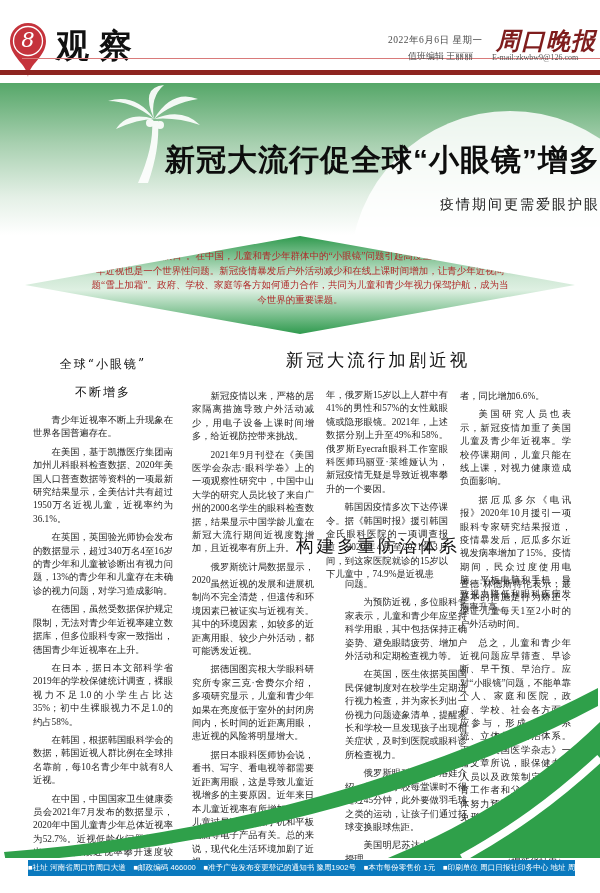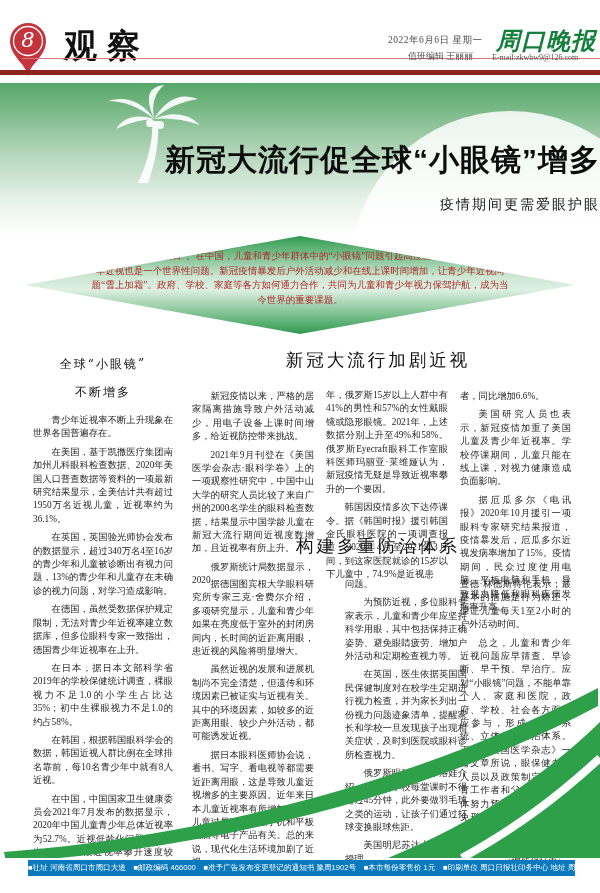--- a/index.html
+++ b/index.html
@@ -4,27 +4,27 @@
 <style>
   html,body{margin:0;padding:0;background:#e8e8e8;}
   .page{position:relative;width:600px;height:893px;background:#ffffff;overflow:hidden;
         font-family:"Liberation Serif","DejaVu Serif",serif;}
   
   .pin{position:absolute;left:8px;top:22px;width:40px;height:56px;}
   .pin svg{display:block;}
   .pin .num{position:absolute;left:0;top:6px;width:40px;text-align:center;color:#fff;
             font-size:21px;font-family:"DejaVu Serif",serif;font-style:italic;}
   .section-name{position:absolute;left:56px;top:24px;font-size:33px;font-weight:bold;
-            letter-spacing:10px;color:#111;font-family:"DejaVu Serif",serif;margin-left:8px;}
+            letter-spacing:10px;color:#111;font-family:"DejaVu Serif",serif;}
   .thin-rule{position:absolute;left:22px;top:58px;width:578px;height:1px;background:#d97a7a;}
   .thick-rule{position:absolute;left:0;top:70px;width:600px;height:5px;background:#8e2420;}
   .hdr-date{position:absolute;left:388px;top:34px;font-size:9.5px;color:#4a4a4a;letter-spacing:.5px;}
   .hdr-editor{position:absolute;left:408px;top:50px;font-size:9px;color:#4a4a4a;}
   .masthead{position:absolute;left:496px;top:25px;font-size:24px;font-weight:bold;font-style:italic;
-            color:#15803d;letter-spacing:1px;font-family:Liberation Mono, monospace;}
+            color:#7f1d1d;letter-spacing:1px;font-family:Liberation Mono, monospace;}
   .hdr-email{position:absolute;left:492px;top:53px;font-size:8px;color:#555;}
   
   .banner{position:absolute;left:0;top:83px;width:600px;height:152px;
           background:linear-gradient(180deg,#56a769 0%,#a8d0b0 40%,#e4f0e6 75%,rgba(255,255,255,0) 100%);}
   .banner .hill{position:absolute;right:-70px;top:28px;width:320px;height:320px;border-radius:50%;
           background:#ffffff;opacity:.85;}
   .banner .palm{position:absolute;left:88px;top:2px;}
   .headline{position:absolute;left:0;top:140px;width:600px;text-align:right;font-size:30px;
             font-weight:900;color:#0d0d0d;font-family:"Liberation Sans","DejaVu Sans",sans-serif;
             letter-spacing:1px;}
@@ -127,22 +127,22 @@
     <p>韩国因疫情多次下达停课令。据《韩国时报》援引韩国金氏眼科医院的一项调查报道，2020年4月至2021年3月间，到这家医院就诊的15岁以下儿童中，74.9%是近视患</p>
   </div>
   <div class="col" id="col4a">
     <p class="cont">者，同比增加6.6%。</p>
     <p>美国研究人员也表示，新冠疫情加重了美国儿童及青少年近视率。学校停课期间，儿童只能在线上课，对视力健康造成负面影响。</p>
     <p>据厄瓜多尔《电讯报》2020年10月援引一项眼科专家研究结果报道，疫情暴发后，厄瓜多尔近视发病率增加了15%。疫情期间，民众过度使用电脑、平板电脑和手机，导致视力降低和眼科疾病发病率升高。</p>
   </div>
 
   <div class="sec-heading" id="sec3-heading">构建多重防治体系</div>
   <div class="col" id="col2b">
+    <p>虽然近视的发展和进展机制尚不完全清楚，但遗传和环境因素已被证实与近视有关。其中的环境因素，如较多的近距离用眼、较少户外活动，都可能诱发近视。</p>
     <p>据德国图宾根大学眼科研究所专家三克·舍费尔介绍，多项研究显示，儿童和青少年如果在亮度低于室外的封闭房间内，长时间的近距离用眼，患近视的风险将明显增大。</p>
-    <p>虽然近视的发展和进展机制尚不完全清楚，但遗传和环境因素已被证实与近视有关。其中的环境因素，如较多的近距离用眼、较少户外活动，都可能诱发近视。</p>
     <p>据日本眼科医师协会说，看书、写字、看电视等都需要近距离用眼，这是导致儿童近视增多的主要原因。近年来日本儿童近视率有所增加，也与儿童过早过多接触手机和平板电脑等电子产品有关。总的来说，现代化生活环境加剧了近视</p>
   </div>
   <div class="col" id="col3b">
     <p class="cont">问题。</p>
     <p>为预防近视，多位眼科专家表示，儿童和青少年应坚持科学用眼，其中包括保持正确姿势、避免眼睛疲劳、增加户外活动和定期检查视力等。</p>
     <p>在英国，医生依据英国国民保健制度对在校学生定期进行视力检查，并为家长列出一份视力问题迹象清单，提醒家长和学校一旦发现孩子出现相关症状，及时到医院或眼科诊所检查视力。</p>
     <p>俄罗斯眼科医师希洛娃介绍，俄规定学校每堂课时不得超过45分钟，此外要做羽毛球之类的运动，让孩子们通过打球变换眼球焦距。</p>
     <p>美国明尼苏达大学荣誉教授理</p>
   </div>
   <div class="col" id="col4b">

